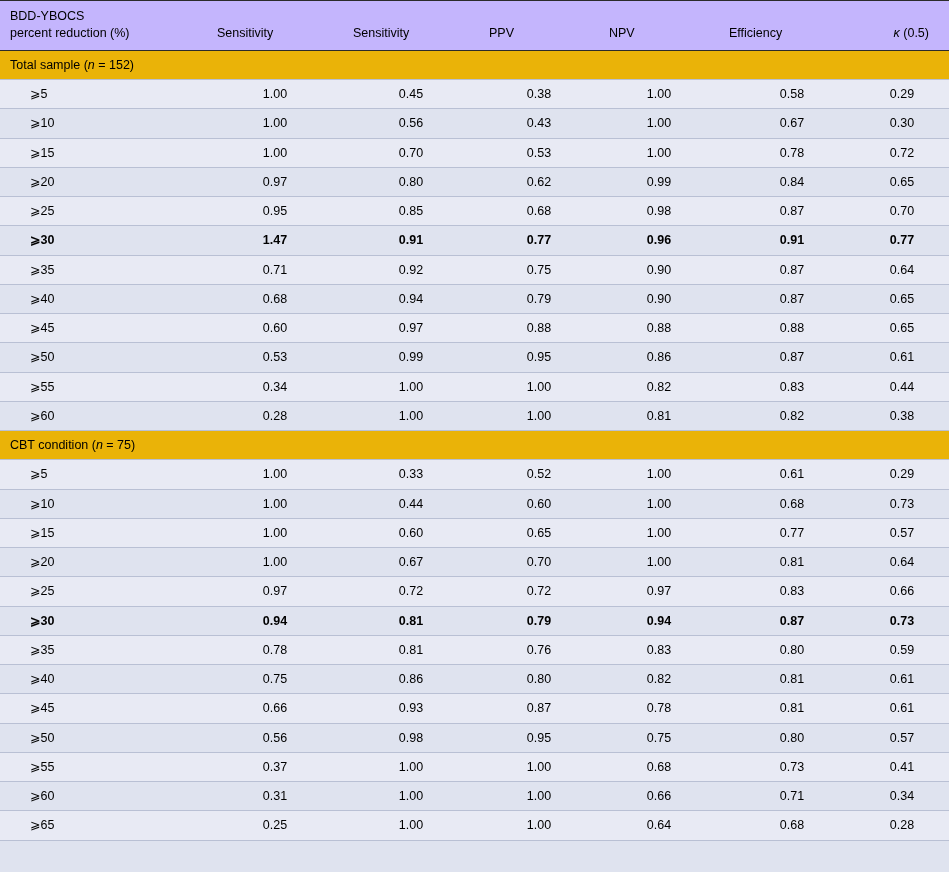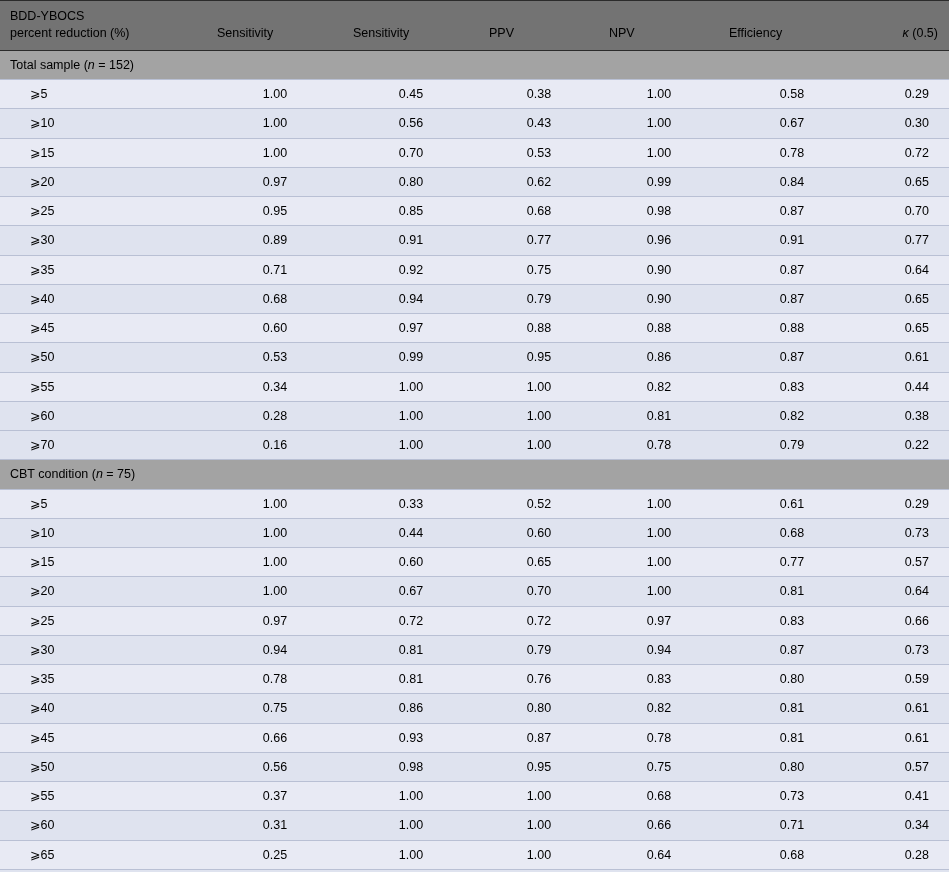--- a/index.html
+++ b/index.html
@@ -32,32 +32,32 @@
   table.stats col.c5 { width: 146px; }
   table.stats col.c6 { width: 84px; }
 
   thead th {
     font-weight: normal;
     font-size: 12.5px;
     padding: 7px 10px 8px 10px;
     vertical-align: bottom;
     border-top: 1px solid #2b2b2b;
     border-bottom: 1px solid #2b2b2b;
-    background: #737373;
+    background: #c4b5fd;
     line-height: 1.35;
   }
   thead th.left {
     text-align: left;
   }
   thead th.ctr {
     text-align: left;
   }
   thead th.right {
     text-align: right;
-    padding-right: 11px;
+    padding-right: 20px;
   }
   .hdr-line { display: block; white-space: nowrap; }
 
   tbody td {
     font-size: 12.5px;
     padding: 6px 10px;
     border-bottom: 1px solid #b9c0d4;
     background: #e8eaf4;
     line-height: 1.3;
   }
@@ -65,31 +65,31 @@
     background: #dfe3ef;
   }
   tbody td.label {
     text-align: left;
     padding-left: 30px;
   }
   tbody td.num {
     text-align: center;
   }
   tbody td.kap {
-    text-align: right;
+    text-align: center;
     padding-right: 20px;
   }
   tbody tr.section td {
     text-align: left;
     padding-left: 10px;
-    background: #a3a3a3;
+    background: #eab308;
     border-bottom: 1px solid #b9c0d4;
   }
   tbody tr.bold td {
-    font-weight: normal;
+    font-weight: bold;
   }
   .ital { font-style: italic; }
 </style>
 </head>
 <body>
 
 <div class="table-wrap">
   <table class="stats">
     <colgroup>
       <col class="c0">
@@ -158,21 +158,21 @@
           <td class="label">⩾25</td>
           <td class="num">0.95</td>
           <td class="num">0.85</td>
           <td class="num">0.68</td>
           <td class="num">0.98</td>
           <td class="num">0.87</td>
           <td class="kap">0.70</td>
         </tr>
         <tr class="alt bold">
           <td class="label">⩾30</td>
-          <td class="num">0.89</td>
+          <td class="num">1.47</td>
           <td class="num">0.91</td>
           <td class="num">0.77</td>
           <td class="num">0.96</td>
           <td class="num">0.91</td>
           <td class="kap">0.77</td>
         </tr>
         <tr class="">
           <td class="label">⩾35</td>
           <td class="num">0.71</td>
           <td class="num">0.92</td>
@@ -219,29 +219,20 @@
         </tr>
         <tr class="alt">
           <td class="label">⩾60</td>
           <td class="num">0.28</td>
           <td class="num">1.00</td>
           <td class="num">1.00</td>
           <td class="num">0.81</td>
           <td class="num">0.82</td>
           <td class="kap">0.38</td>
         </tr>
-        <tr class="alt">
-          <td class="label">⩾70</td>
-          <td class="num">0.16</td>
-          <td class="num">1.00</td>
-          <td class="num">1.00</td>
-          <td class="num">0.78</td>
-          <td class="num">0.79</td>
-          <td class="kap">0.22</td>
-        </tr>
         <tr class="section">
           <td colspan="7"><span>CBT condition (</span><span class="ital">n</span><span> = 75)</span></td>
         </tr>
         <tr class="">
           <td class="label">⩾5</td>
           <td class="num">1.00</td>
           <td class="num">0.33</td>
           <td class="num">0.52</td>
           <td class="num">1.00</td>
           <td class="num">0.61</td>

